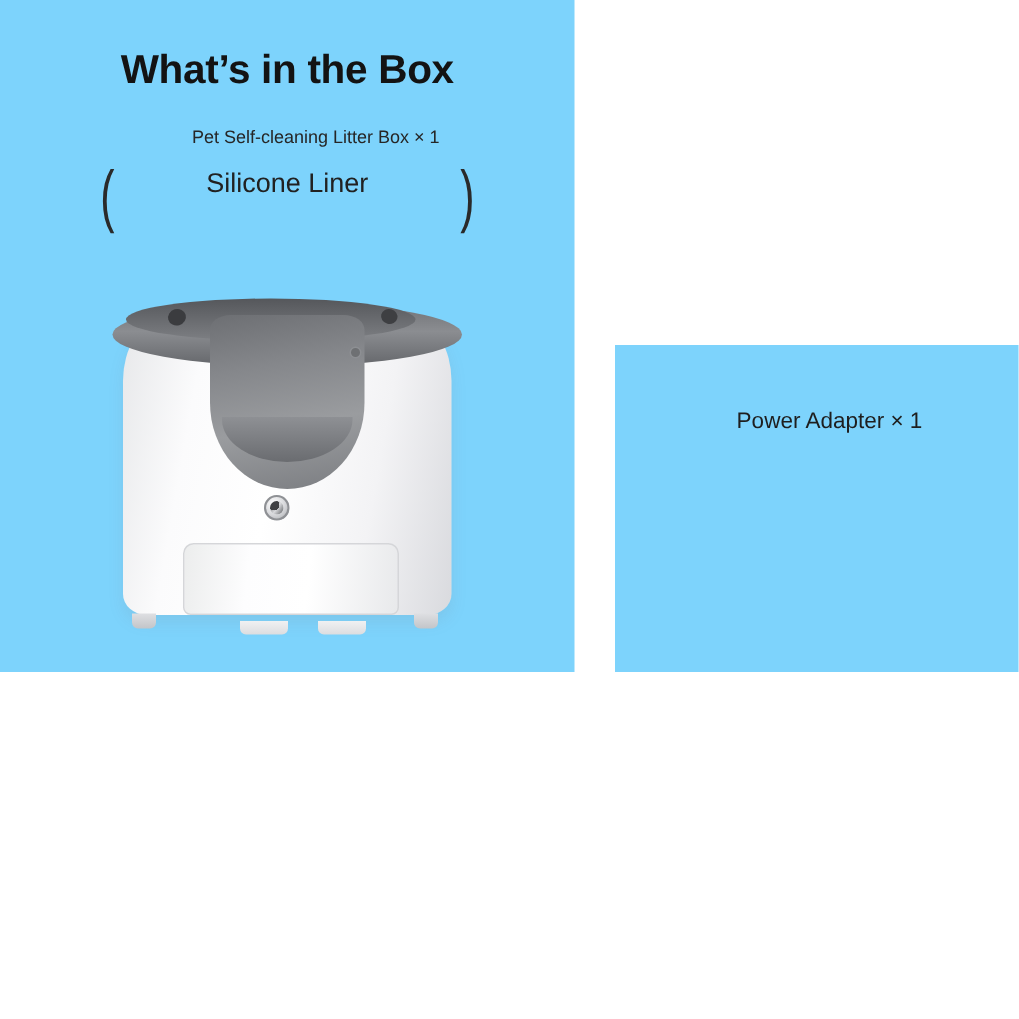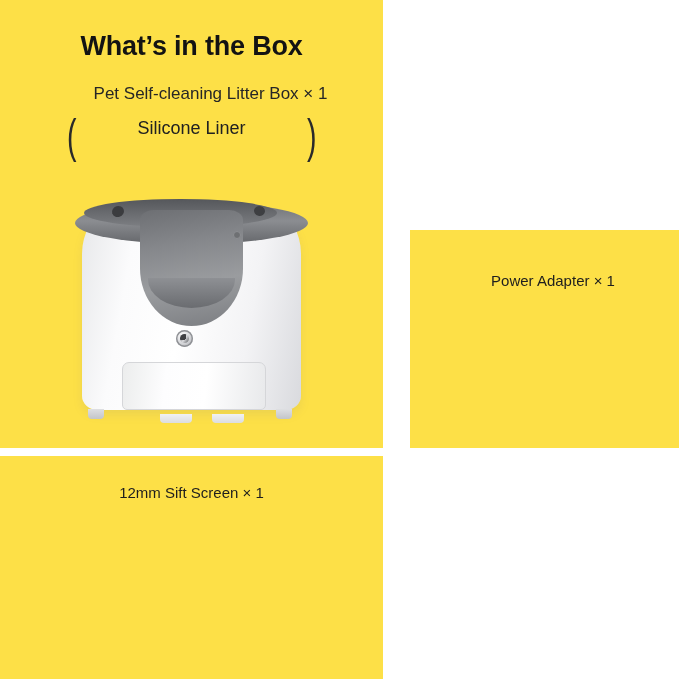--- a/index.html
+++ b/index.html
@@ -17,21 +17,21 @@
 
   .board {
     position: relative;
     width: 679px;
     height: 679px;
     background: #ffffff;
   }
 
   .panel {
     position: absolute;
-    background: #fde047;
+    background: #7dd3fc;
     overflow: hidden;
   }
 
   
   .panel-main     { left: 0px;   top: 0px;   width: 383px; height: 448px; }
   .panel-bags     { left: 393px; top: 0px;   width: 286px; height: 222px; }
   .panel-adapter  { left: 410px; top: 230px; width: 286px; height: 218px; }
   .panel-screen   { left: 0px;   top: 456px; width: 383px; height: 223px; }
   .panel-manual   { left: 393px; top: 456px; width: 286px; height: 223px; }
 
@@ -40,21 +40,21 @@
     text-align: center;
     font-size: 27px;
     font-weight: bold;
     letter-spacing: -0.2px;
     color: #131313;
     margin: 0;
     padding-top: 31px;
   }
   .sub1 {
     text-align: center;
-    font-size: 17px;
+    font-size: 12px;
     color: #262626;
     margin: 0;
     padding-top: 22px;
     padding-left: 38px;
   }
   .paren-block {
     position: relative;
     margin: 0 auto;
     padding-top: 14px;
     width: 320px;
@@ -250,19 +250,15 @@
       <div class="lb-foot lb-foot-4"></div>
     </div>
   </div>
 
 
   <div class="panel panel-adapter">
     <p class="cap">Power Adapter × 1</p>
 
   </div>
 
-  <div class="panel panel-screen">
-    <p class="cap">12mm Sift Screen × 1</p>
-
-  </div>
 
 
 </div>
 
 </body></html>

